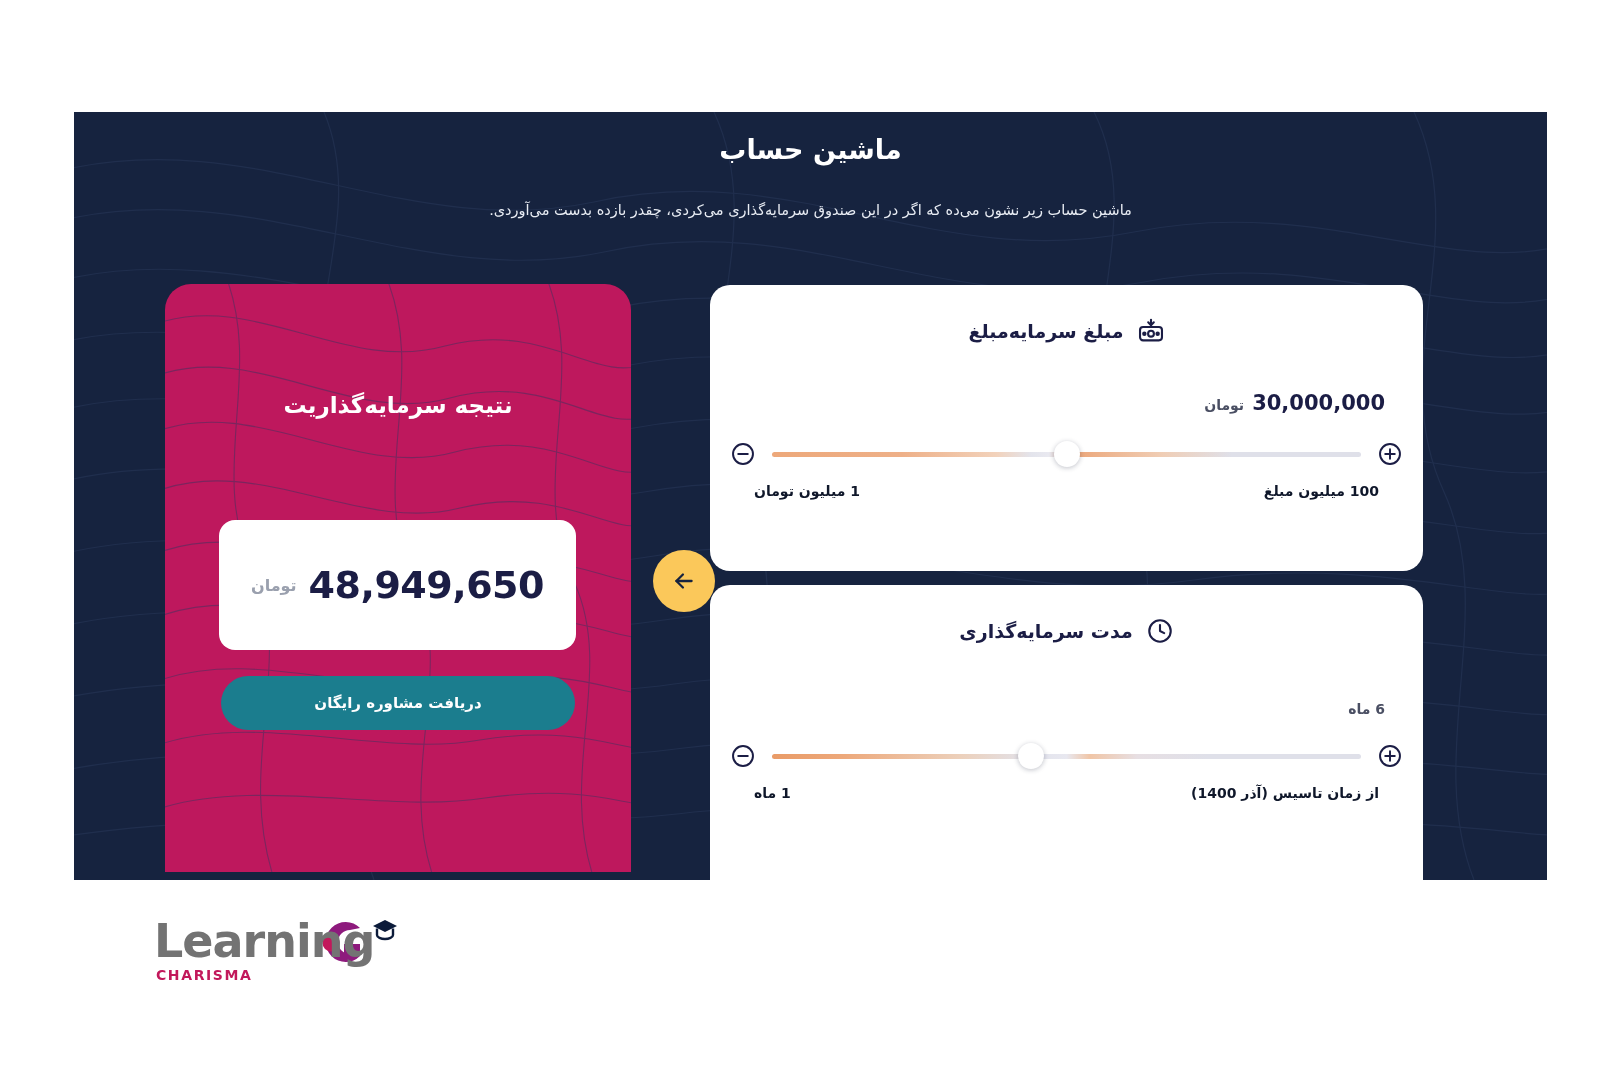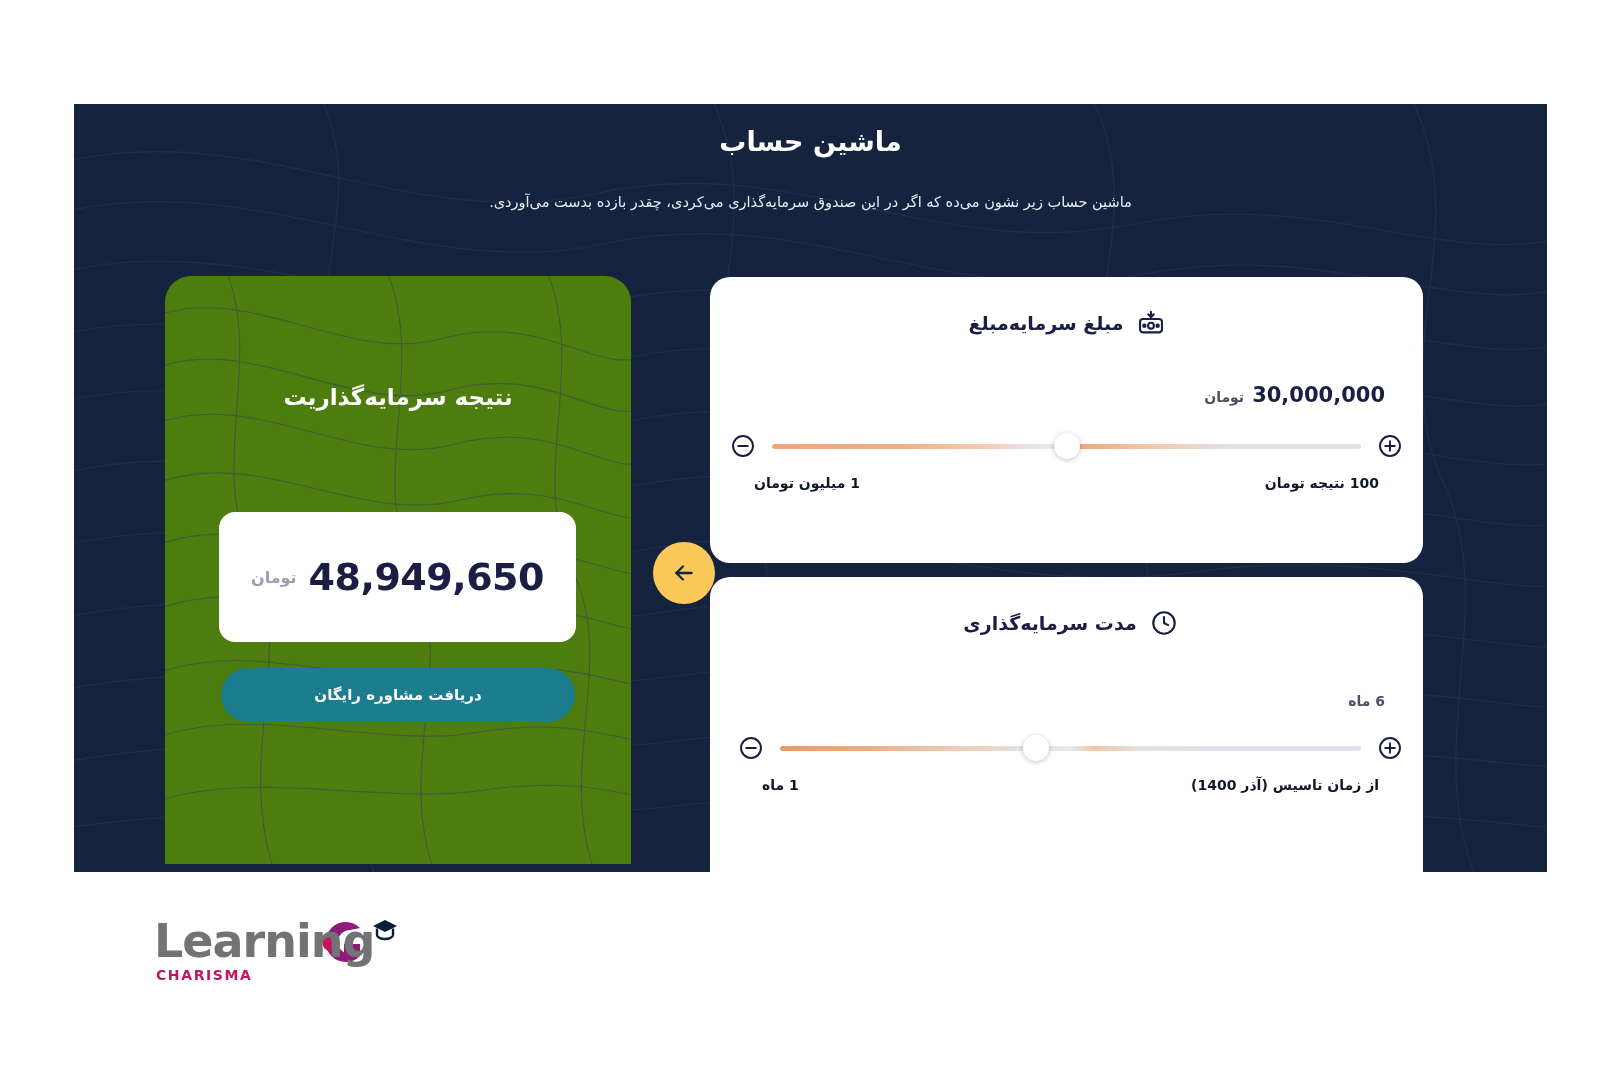--- a/index.html
+++ b/index.html
@@ -8,21 +8,21 @@
     width: 1620px; height: 1080px;
     background: #ffffff;
     font-family: "DejaVu Sans", "Liberation Sans", sans-serif;
     overflow: hidden;
   }
   .page { position: relative; width: 1620px; height: 1080px; }
 
   
   .hero {
     position: absolute;
-    left: 74px; top: 104px;
+    left: 74px; top: 112px;
     width: 1473px; height: 768px;
     background: #16233f;
     overflow: hidden;
   }
   .hero-topo {
     position: absolute; inset: 0;
     opacity: 0.5;
     pointer-events: none;
   }
 
@@ -42,21 +42,21 @@
     font-size: 14.5px;
     direction: rtl;
     margin-top: 15px;
   }
 
   
   .result-panel {
     position: absolute;
     left: 91px; top: 172px;
     width: 466px; height: 588px;
-    background: #4d7c0f;
+    background: #be185d;
     border-radius: 26px 26px 0 0;
     overflow: hidden;
   }
   .result-panel .topo2 { position:absolute; inset:0; opacity:.45; }
   .result-title {
     position: absolute; top: 108px; left: 0; right: 0;
     text-align: center;
     color: #ffffff;
     font-size: 23px;
     font-weight: bold;
@@ -109,21 +109,21 @@
   
   .input-card {
     position: absolute;
     background: #ffffff;
     border-radius: 20px;
     left: 636px;
     width: 713px;
     direction: rtl;
   }
   #card-amount { top: 173px; height: 286px; }
-  #card-duration { top: 473px; height: 346px; padding-left: 8px; }
+  #card-duration { top: 473px; height: 346px; }
 
   .card-head {
     display: flex; align-items: center; justify-content: center;
     gap: 13px;
     padding-top: 32px;
   }
   .card-head .label {
     color: #1b1d45; font-size: 19px; font-weight: bold;
   }
   .card-icon { width: 28px; height: 28px; display:block; }
@@ -300,21 +300,21 @@
         </div>
         <button class="step-btn">
           <svg viewBox="0 0 24 24" fill="none" stroke="#1b1d45" stroke-width="1.8" stroke-linecap="round">
             <circle cx="12" cy="12" r="9.2"></circle>
             <line x1="7.6" y1="12" x2="16.4" y2="12"></line>
           </svg>
         </button>
       </div>
 
       <div class="range-row">
-        <span class="range-label">100 نتیجه تومان</span>
+        <span class="range-label">100 میلیون مبلغ</span>
         <span class="range-label">1 میلیون تومان</span>
       </div>
     </div>
 
     <div class="input-card" id="card-duration">
       <div class="card-head">
         <svg class="card-icon" viewBox="0 0 24 24" fill="none" stroke="#1b1d45" stroke-width="1.8" stroke-linecap="round" stroke-linejoin="round">
           <circle cx="12" cy="12" r="9.2"></circle>
           <polyline points="12,6.8 12,12 15.6,13.8"></polyline>
         </svg>

